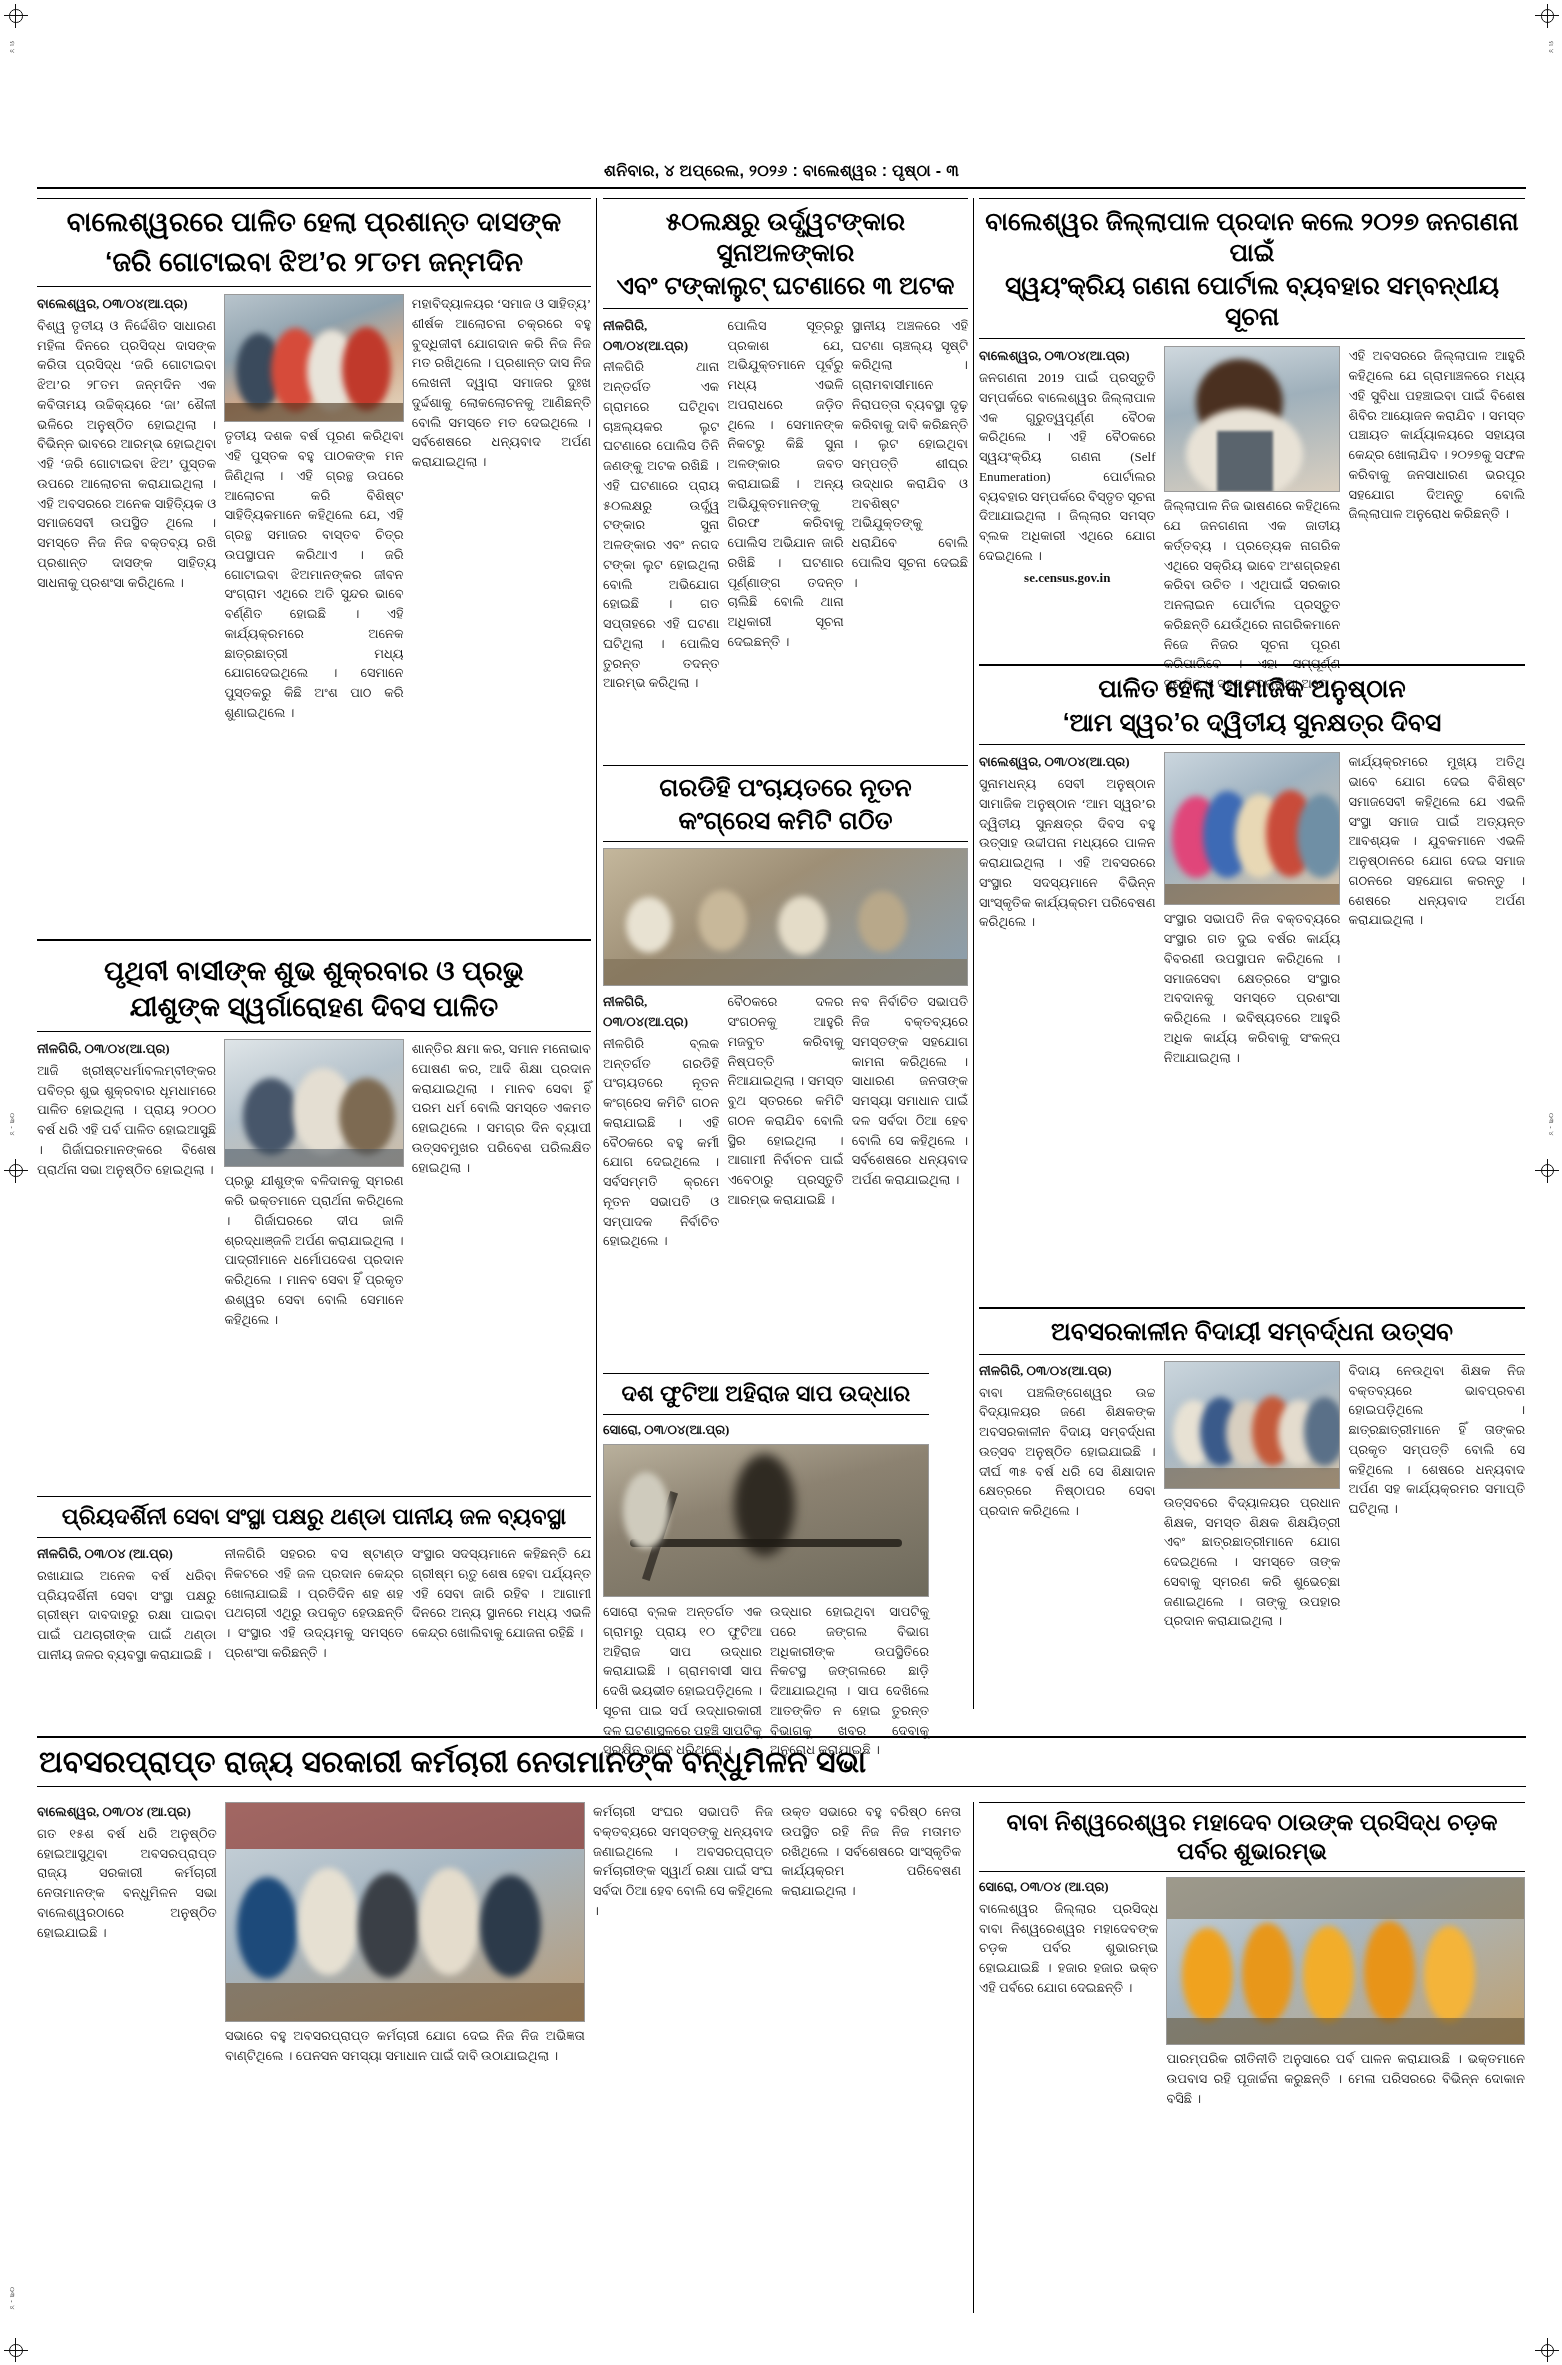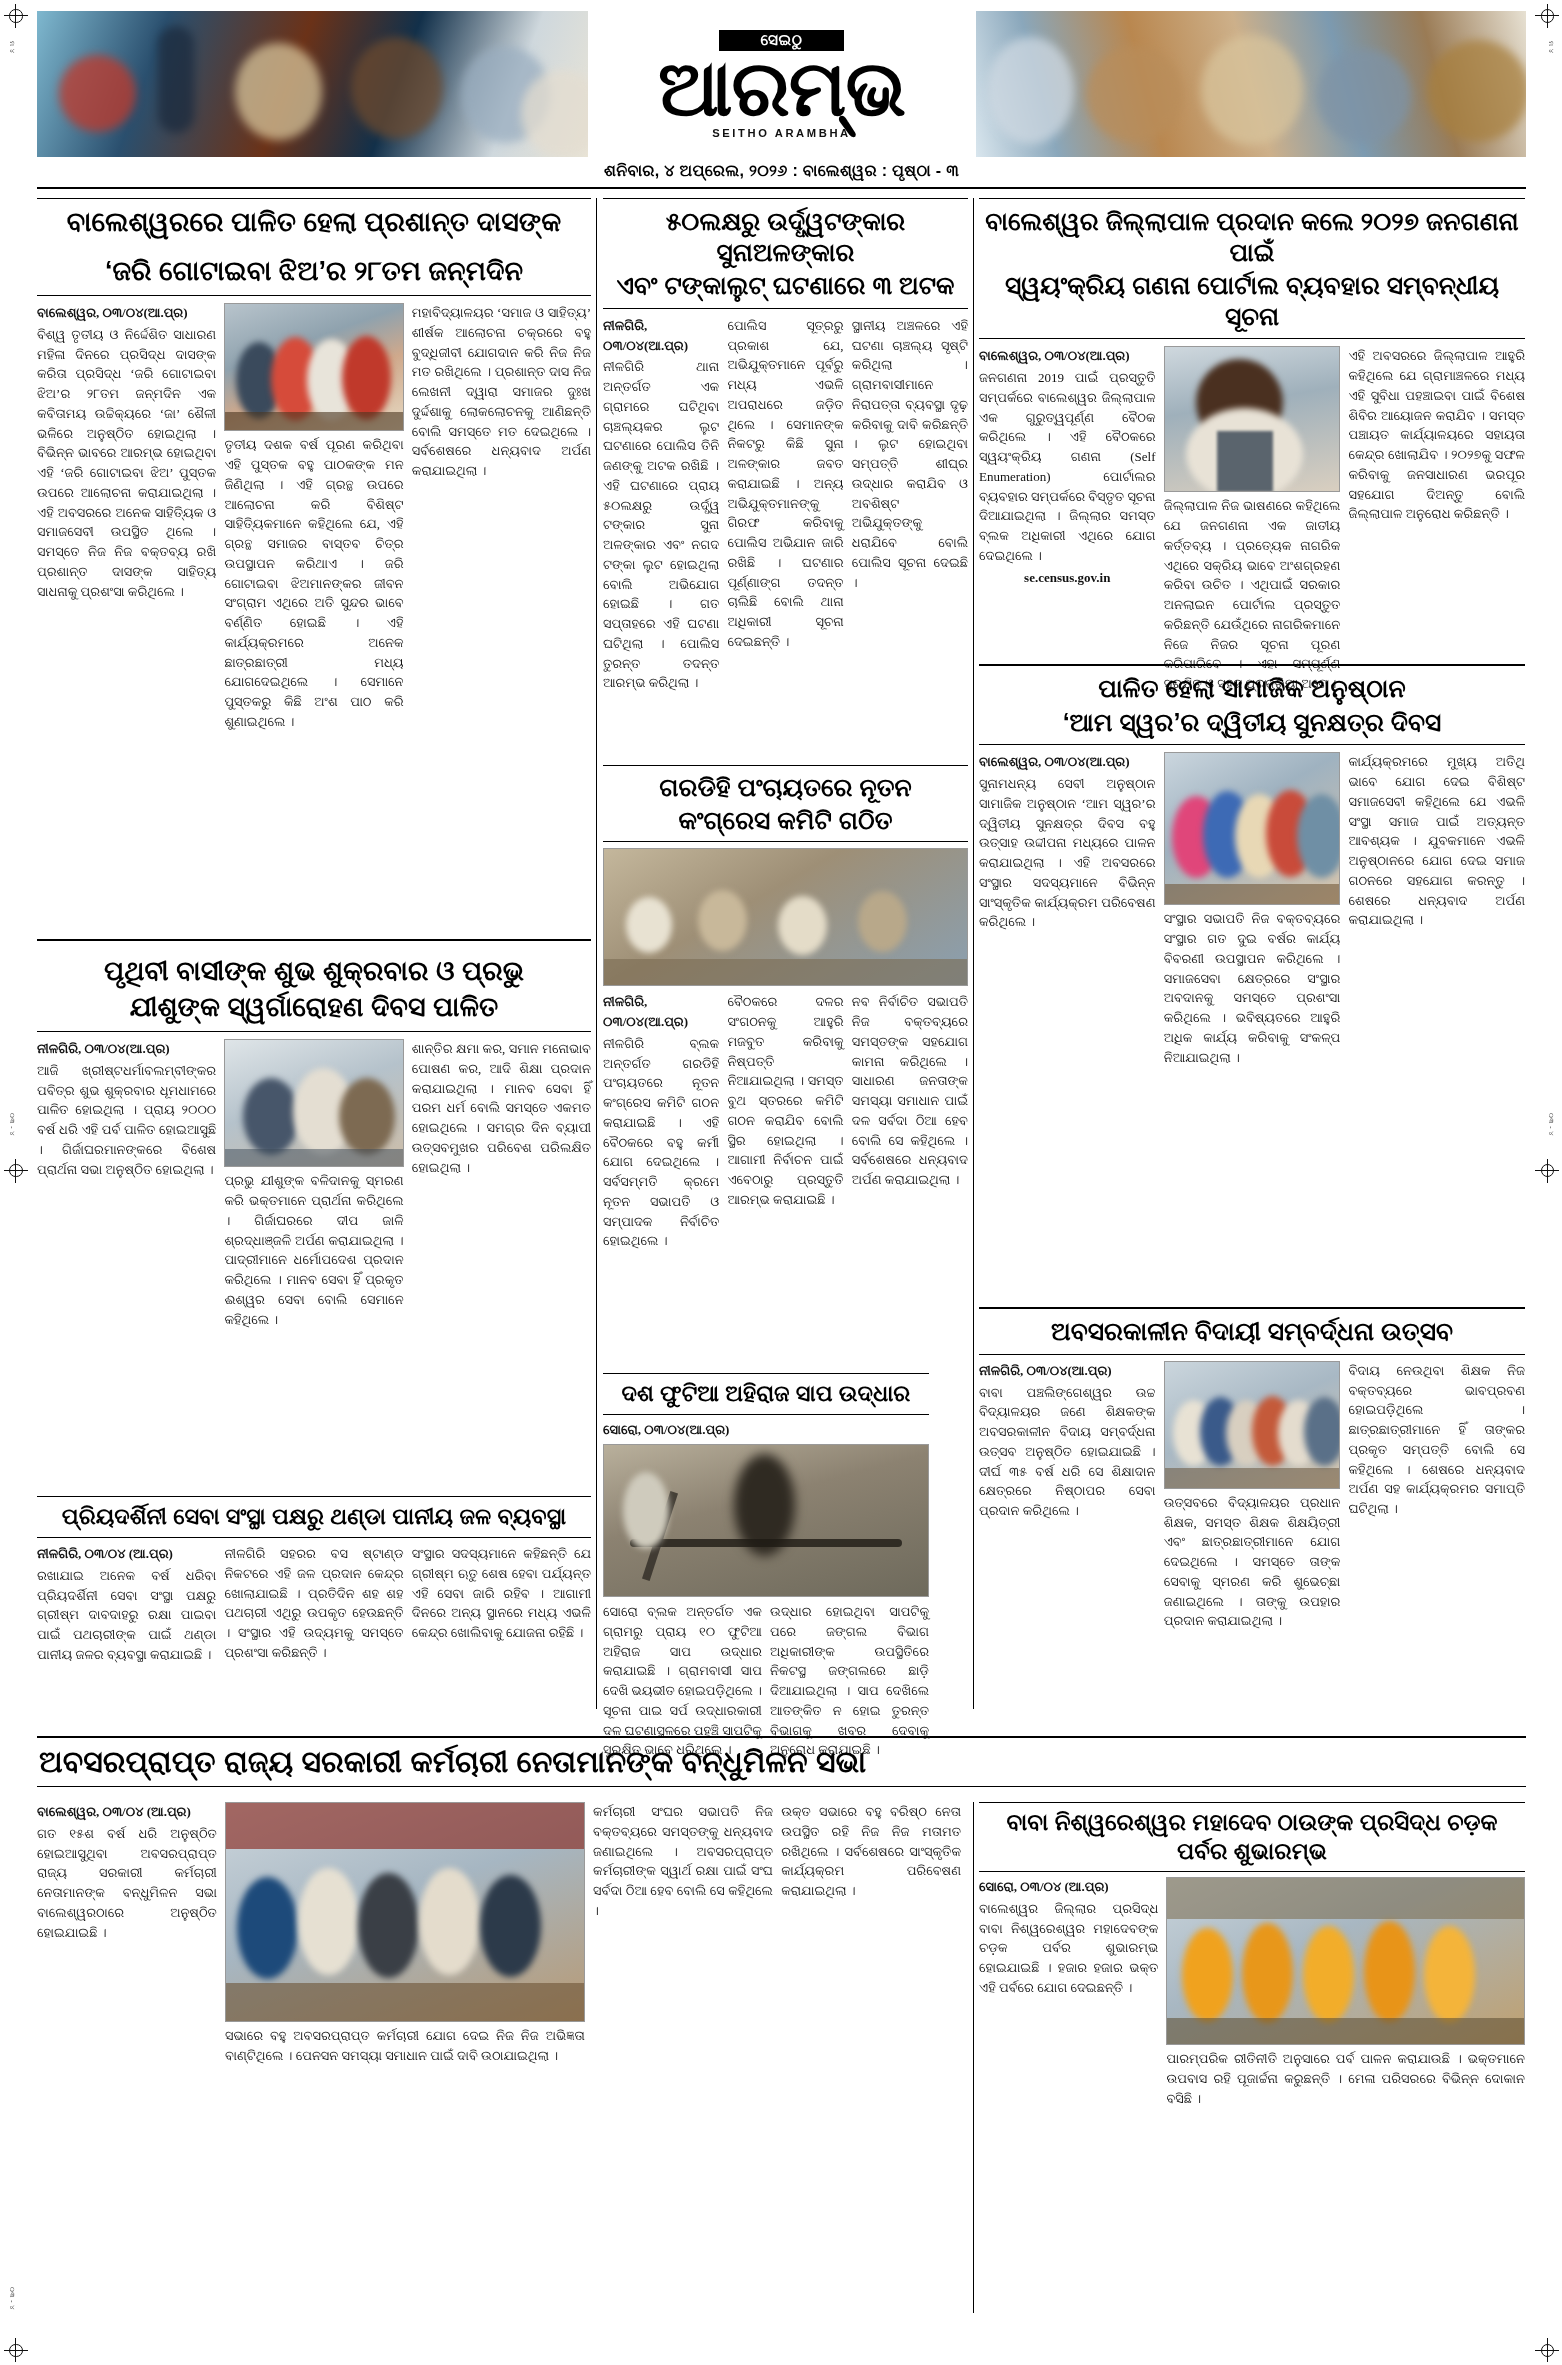--- a/index.html
+++ b/index.html
@@ -125,52 +125,30 @@
     </div>
   <div class="regmark" style="right:4.1px;bottom:4.1px;">
       <span></span>
     </div>
   <div class="sidetick" style="left:8.2px;top:41px;">ମ ୪</div>
   <div class="sidetick" style="right:8.2px;top:41px;">ମ ୪</div>
   <div class="sidetick" style="left:8.2px;top:1113px;">୦୩ - ୪</div>
   <div class="sidetick" style="right:8.2px;top:1113px;">୦୩ - ୪</div>
   <div class="sidetick" style="left:8.2px;bottom:56px;">୦୩ - ୪</div>
 
-  <div class="masthead">
-    <div class="mast-photo mast-left">
-      <div class="blob" style="left:4%;top:30%;width:77px;height:77px;background:#c0392b;"></div>
-      <div class="blob" style="left:22%;top:10%;width:36px;height:107px;background:#1b2a3d;border-radius:18px;"></div>
-      <div class="blob" style="left:36%;top:22%;width:87px;height:97px;background:#d7c49a;"></div>
-      <div class="blob" style="left:57%;top:18%;width:92px;height:102px;background:#6d4a2e;"></div>
-      <div class="blob" style="left:77%;top:24%;width:89px;height:97px;background:#9aaec0;"></div>
-      <div class="blob" style="left:88%;top:40%;width:82px;height:87px;background:#e4ddd0;"></div>
-    </div>
-    <div class="mast-center">
-      <div class="seithu-bar">ସେଇଠୁ</div>
-      <div class="mast-title">ଆରମ୍ଭ</div>
-      <div class="mast-sub">SEITHO ARAMBHA</div>
-    </div>
-    <div class="mast-photo mast-right">
-      <div class="blob" style="left:2%;top:18%;width:87px;height:107px;background:#cfd9e2;"></div>
-      <div class="blob" style="left:20%;top:24%;width:97px;height:97px;background:#b98d5a;"></div>
-      <div class="blob" style="left:41%;top:16%;width:102px;height:110px;background:#d8c49c;"></div>
-      <div class="blob" style="left:62%;top:26%;width:94px;height:94px;background:#7e93a6;"></div>
-      <div class="blob" style="left:82%;top:20%;width:102px;height:102px;background:#a8803f;"></div>
-    </div>
-  </div>
 
   <div class="dateline-wrap">
     <div class="dateline">ଶନିବାର, ୪ ଅପ୍ରେଲ, ୨୦୨୬ : ବାଲେଶ୍ୱର : ପୃଷ୍ଠା - ୩</div>
   </div>
   <div class="rule-top"></div>
 
   <div class="blk" style="left:37px;top:198px;width:554px;">
     <div class="hr-thin"></div>
     <div class="hl hl-xl" style="margin-top:7.1px;">ବାଲେଶ୍ୱରରେ ପାଳିତ ହେଲା ପ୍ରଶାନ୍ତ ଦାସଙ୍କ</div>
-    <div class="hl hl-xl" style="margin-top:16px;text-align:center;">‘ଜରି ଗୋଟାଇବା ଝିଅ’ର ୨୮ତମ ଜନ୍ମଦିନ</div>
+    <div class="hl hl-xl" style="margin-top:7px;text-align:center;">‘ଜରି ଗୋଟାଇବା ଝିଅ’ର ୨୮ତମ ଜନ୍ମଦିନ</div>
     <div class="hr-thin" style="margin-top:7.1px;"></div>
     <div class="colset" style="margin-top:7.1px;">
       <div>
         <div class="body-text">
             <p class="lead">ବାଲେଶ୍ୱର, ୦୩/୦୪(ଆ.ପ୍ର)</p>
         <p>ବିଶ୍ୱ ତୃତୀୟ ଓ ନିର୍ଦ୍ଦେଶିତ ସାଧାରଣ ମହିଳା ଦିନରେ ପ୍ରସିଦ୍ଧ ଦାସଙ୍କ କରିତା ପ୍ରସିଦ୍ଧ ‘ଜରି ଗୋଟାଇବା ଝିଅ’ର ୨୮ତମ ଜନ୍ମଦିନ ଏକ କବିତାମୟ ଉଚ୍ଚିକ୍ୟରେ ‘ଜା’ ଶୈଳୀ ଭଳିରେ ଅନୁଷ୍ଠିତ ହୋଇଥିଲା । ବିଭିନ୍ନ ଭାବରେ ଆରମ୍ଭ ହୋଇଥିବା ଏହି ‘ଜରି ଗୋଟାଇବା ଝିଅ’ ପୁସ୍ତକ ଉପରେ ଆଲୋଚନା କରାଯାଇଥିଲା । ଏହି ଅବସରରେ ଅନେକ ସାହିତ୍ୟିକ ଓ ସମାଜସେବୀ ଉପସ୍ଥିତ ଥିଲେ । ସମସ୍ତେ ନିଜ ନିଜ ବକ୍ତବ୍ୟ ରଖି ପ୍ରଶାନ୍ତ ଦାସଙ୍କ ସାହିତ୍ୟ ସାଧନାକୁ ପ୍ରଶଂସା କରିଥିଲେ ।</p>
           </div>
       </div>
       <div>
         <div class="photo" style="width:100%;height:128px;background:linear-gradient(160deg,#b8c4cc,#8fa2ae 35%,#cfa98c 60%,#e6d9c2);">

